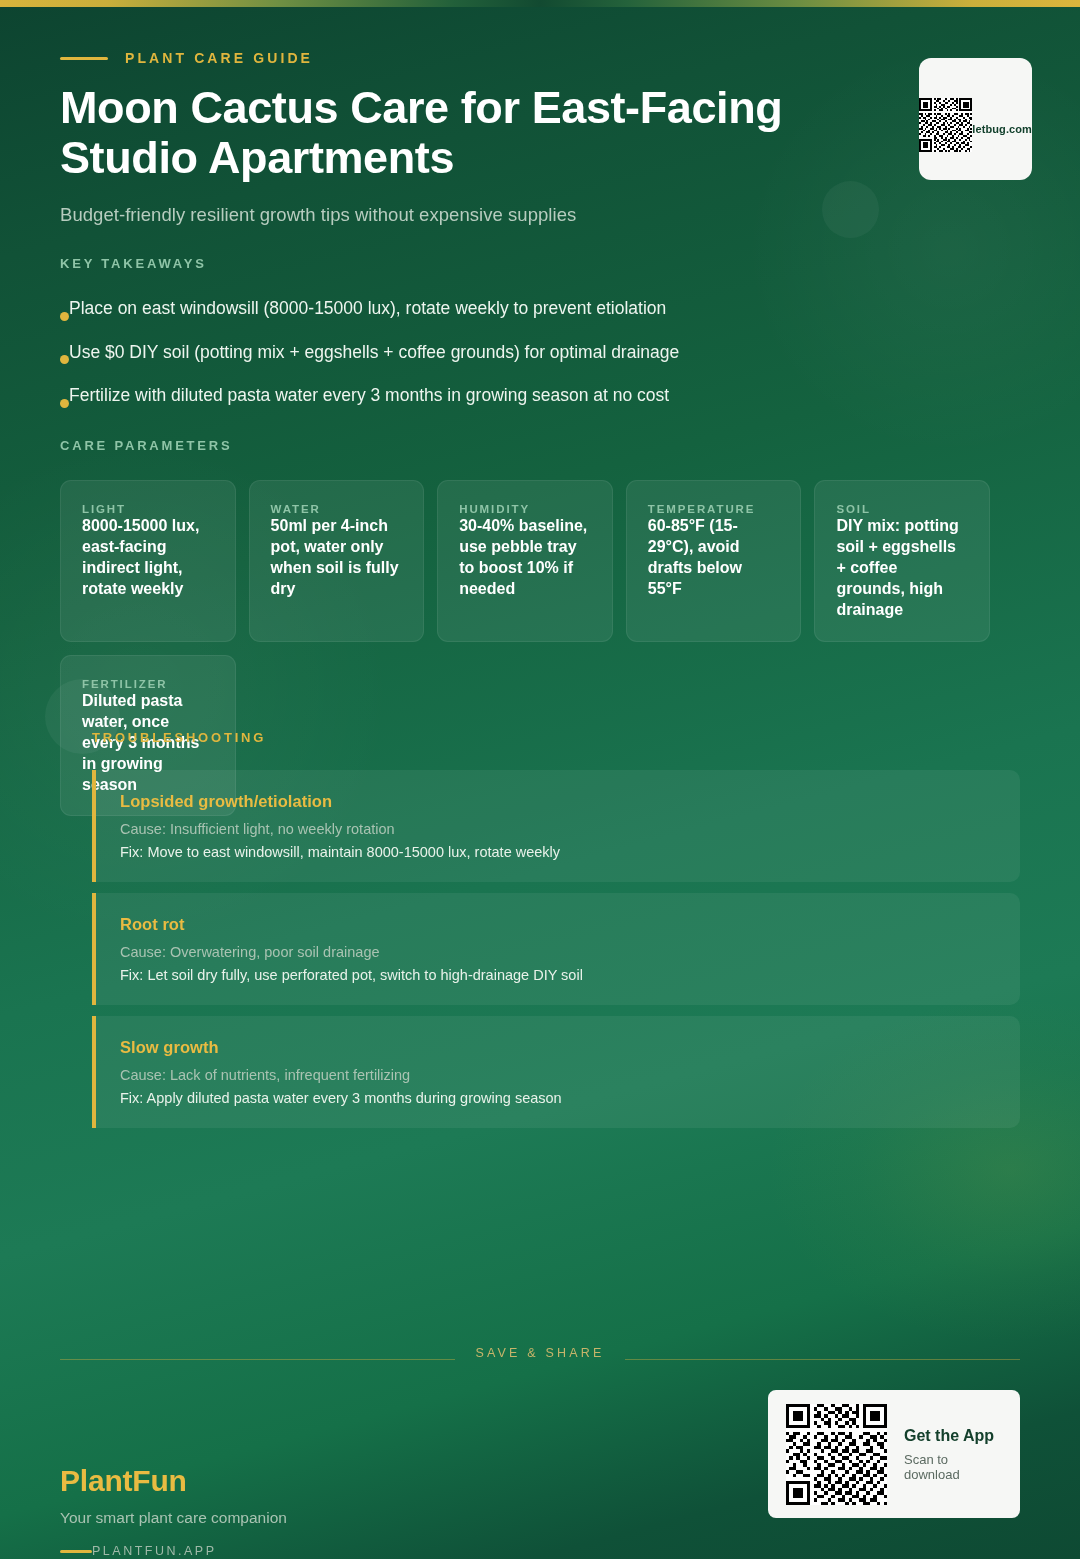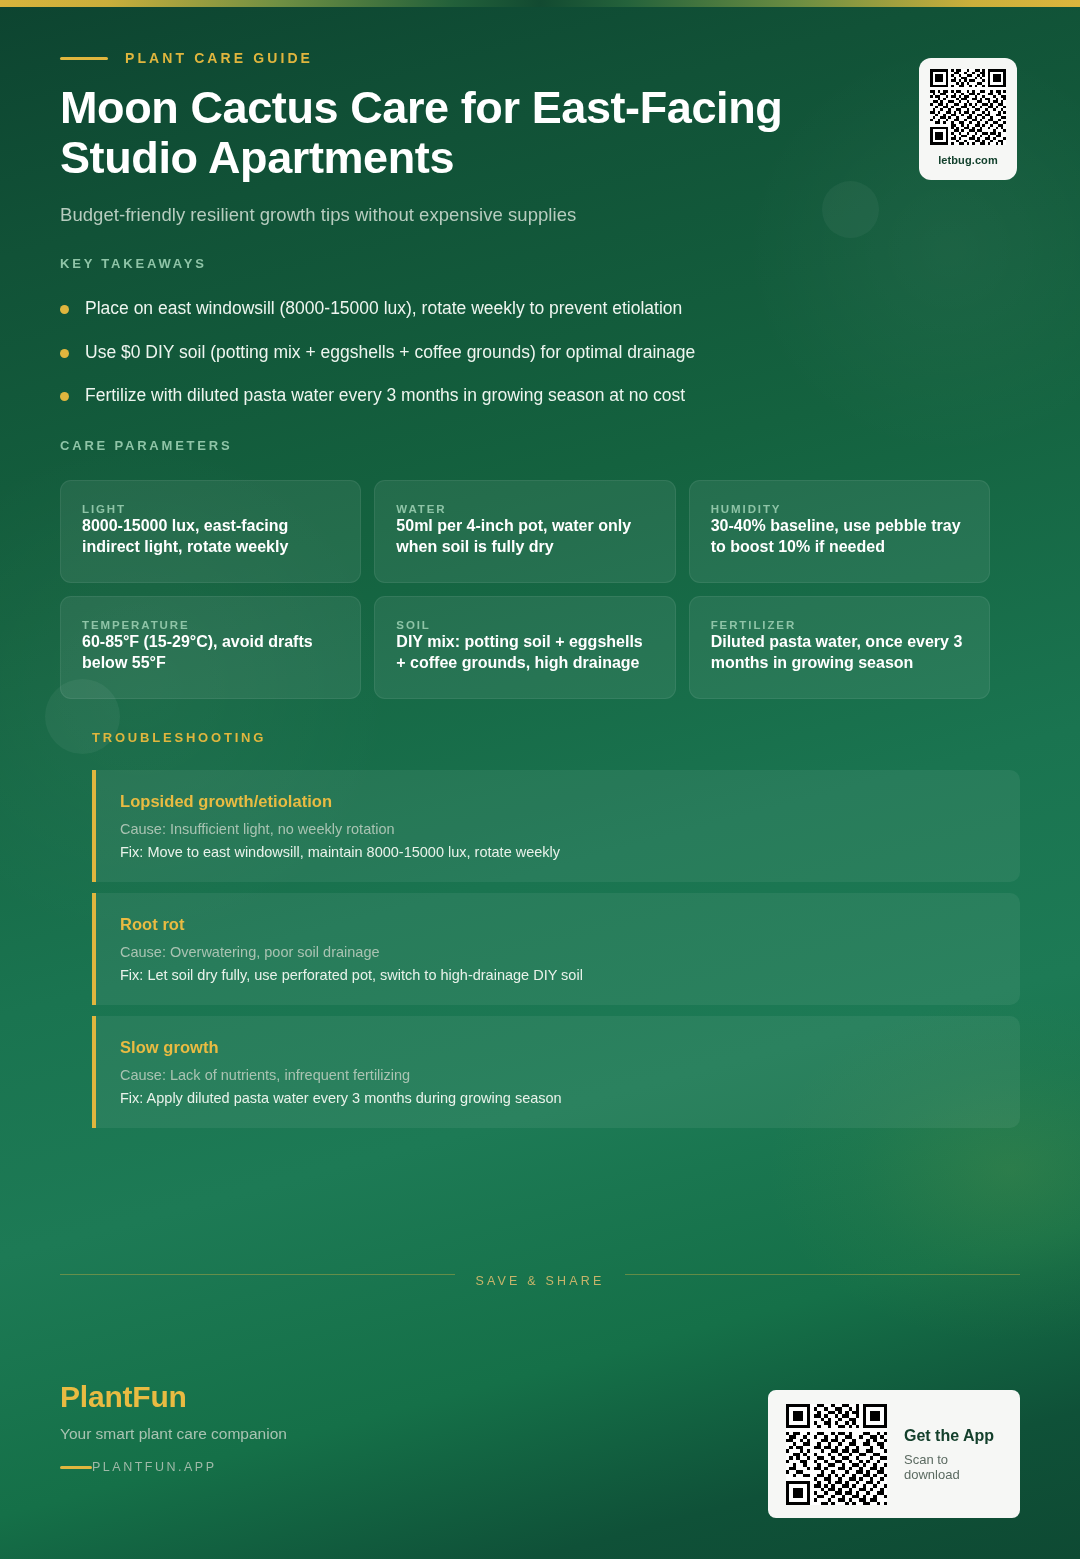--- a/index.html
+++ b/index.html
@@ -91,58 +91,58 @@
     margin-top:20px;
     color:#b7ccbf;
     font-size:18.5px;
     font-weight:normal;
     letter-spacing:0.05px;
   }
 
   
   .hdr-qr {
     position:absolute; left:919px; top:58px;
-    width:98px; height:122px;
+    width:113px; height:122px;
     background:#f6f7f5;
     border-radius:12px;
-    display:flex; flex-direction:column; align-items:center;
+    display:flex; flex-direction:row; align-items:center;
     padding-top:11px;
   }
   .hdr-qr .qrimg { width:76px; height:76px; }
   .hdr-qr .qrlabel {
     margin-top:9px; font-size:11px; font-weight:bold;
     color:#12402c; letter-spacing:0.1px;
   }
 
   
   .sec-label {
     font-size:13px; font-weight:bold; letter-spacing:2.8px;
   }
   .sec-label.mint  { color:#8fc4a7; }
   .sec-label.gold  { color:#e0b63e; }
 
   
   .takeaways { position:absolute; left:60px; top:256px; width:940px; }
   .tk-list { margin-top:26px; }
   .tk-item {
-    display:flex; align-items:flex-start; gap:16px;
+    display:flex; align-items:flex-end; 
     margin-bottom:20px;
   }
   .tk-bullet {
     width:9px; height:9px; border-radius:50%;
     background:#e0b63e; margin-top:8px; flex:0 0 auto;
   }
   .tk-text { color:#eef5ef; font-size:17.5px; line-height:1.35; }
 
   
   .care { position:absolute; left:60px; top:438px; width:930px; }
   .care-grid {
     margin-top:27px;
     display:grid;
-    grid-template-columns:repeat(3, 1fr);
+    grid-template-columns:repeat(5, 1fr);
     gap:13px 13px;
   }
   .care-card {
     background:rgba(255,255,255,0.072);
     border:1px solid rgba(255,255,255,0.07);
     border-radius:11px;
     padding:22px 21px 20px 21px;
     min-height:103px;
   }
   .care-card .c-label {
@@ -170,29 +170,29 @@
   }
   .tr-cause {
     margin-top:10px; color:#a9c3b2; font-size:14.5px;
   }
   .tr-fix {
     margin-top:7px; color:#e9f2ea; font-size:14.5px;
   }
 
   
   .divider-row {
-    position:absolute; left:60px; top:1274px; width:960px;
-    display:flex; align-items:flex-start; gap:20px;
+    position:absolute; left:60px; top:1346px; width:960px;
+    display:flex; align-items:flex-end; gap:20px;
   }
   .divider-line { flex:1; height:1px; background:rgba(224,182,62,0.38); }
   .divider-text {
     color:#c7b46a; font-size:12.5px; letter-spacing:3.2px; font-weight:normal;
   }
 
-  .footer { position:absolute; left:60px; top:1380px; width:960px; }
+  .footer { position:absolute; left:60px; top:1464px; width:960px; }
   .brand {
     color:#e9bb42; font-size:30px; font-weight:bold; letter-spacing:-0.2px;
   }
   .brand-tag {
     margin-top:11px; color:#a9c3b2; font-size:15.5px;
   }
   .brand-url-row {
     margin-top:17px; display:flex; align-items:center; 
   }
   .brand-url-dash { width:32px; height:3px; background:#e0b63e; border-radius:2px; }

